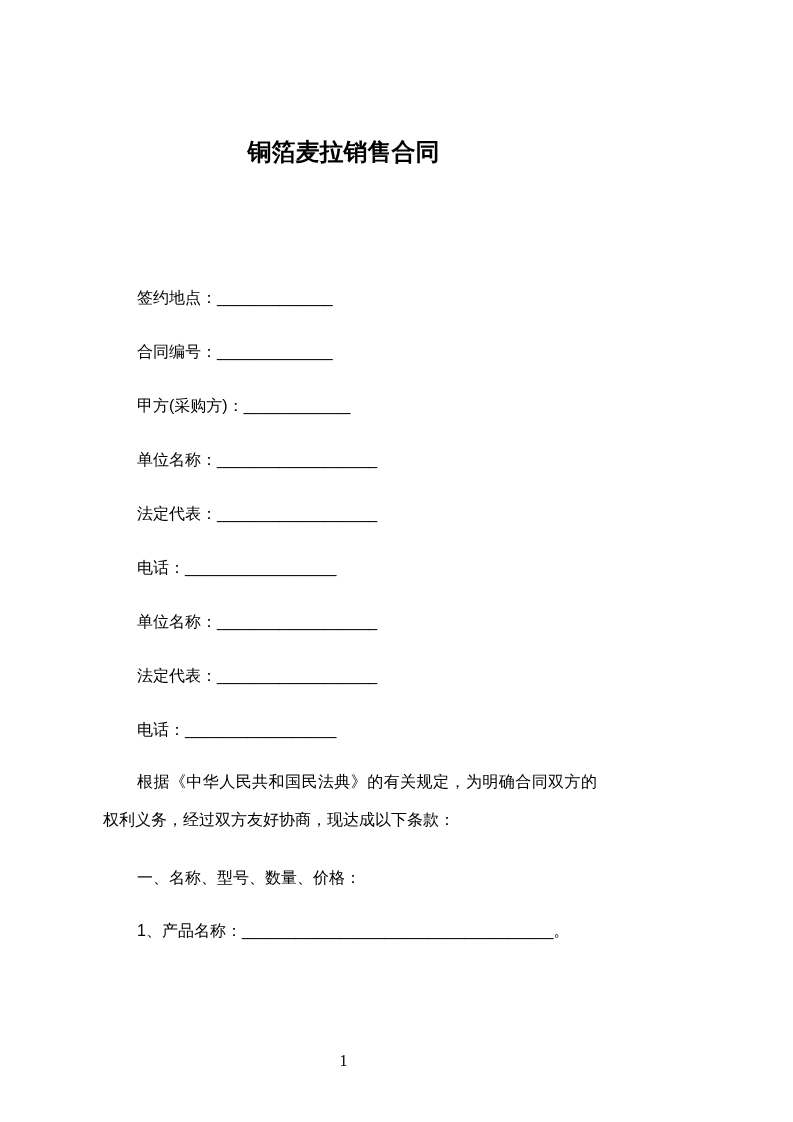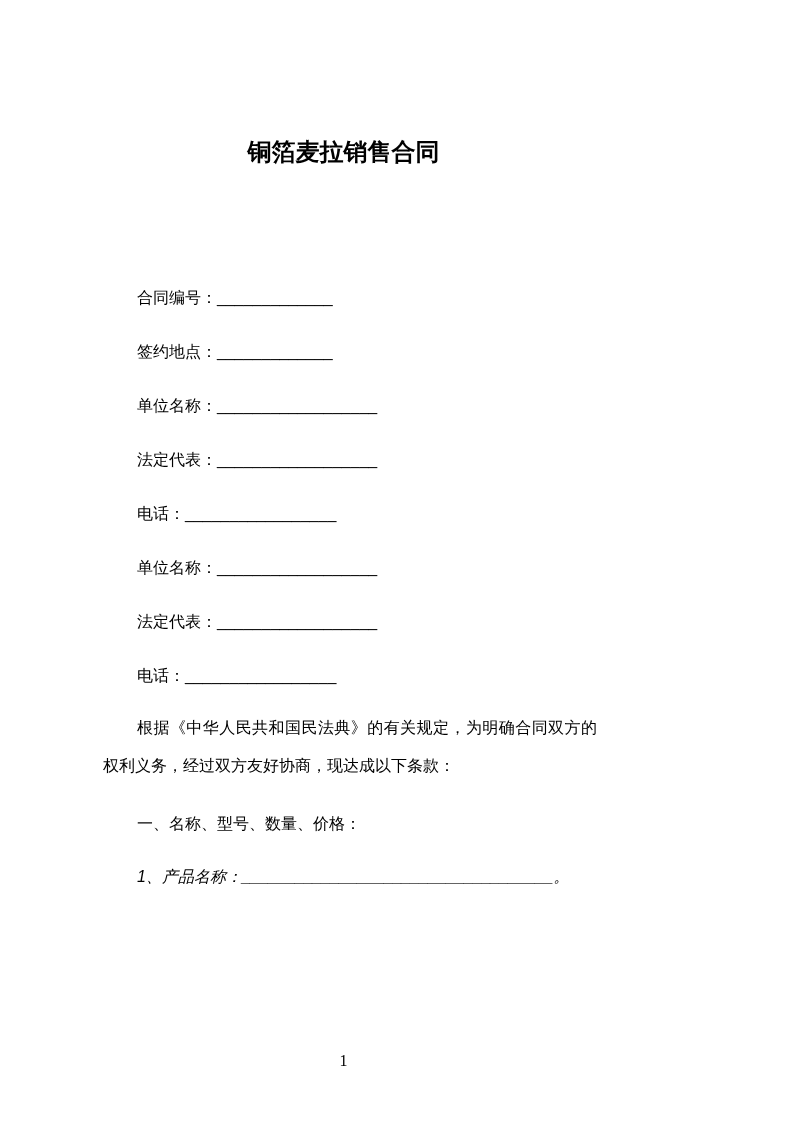--- a/index.html
+++ b/index.html
@@ -53,21 +53,20 @@
     margin: 28px 0 0 0;
     line-height: 22px;
     text-indent: 34px;
     font-weight: normal;
   }
   .item {
     margin: 31px 0 0 0;
     line-height: 22px;
     text-indent: 34px;
     white-space: nowrap;
-    font-style: italic;
   }
   .page-number {
     position: absolute;
     left: 0;
     right: 0;
     top: 1050px;
     text-align: center;
     font-family: "Liberation Serif", "DejaVu Serif", serif;
     font-size: 16px;
     line-height: 22px;
@@ -76,22 +75,23 @@
 </head>
 <body>
 
 <div class="page">
 
   <h1 class="title">铜箔麦拉销售合同</h1>
 
   <div class="content">
 
     <div class="fields">
+      <p class="field"><span>签约地点：</span><span class="blank">_____________</span></p>
       <p class="field"><span>合同编号：</span><span class="blank">_____________</span></p>
-      <p class="field"><span>签约地点：</span><span class="blank">_____________</span></p>
+      <p class="field"><span>甲方(采购方)：</span><span class="blank">____________</span></p>
       <p class="field"><span>单位名称：</span><span class="blank">__________________</span></p>
       <p class="field"><span>法定代表：</span><span class="blank">__________________</span></p>
       <p class="field"><span>电话：</span><span class="blank">_________________</span></p>
       <p class="field"><span>单位名称：</span><span class="blank">__________________</span></p>
       <p class="field"><span>法定代表：</span><span class="blank">__________________</span></p>
       <p class="field"><span>电话：</span><span class="blank">_________________</span></p>
     </div>
 
     <p class="intro">根据《中华人民共和国民法典》的有关规定，为明确合同双方的权利义务，经过双方友好协商，现达成以下条款：</p>
 

